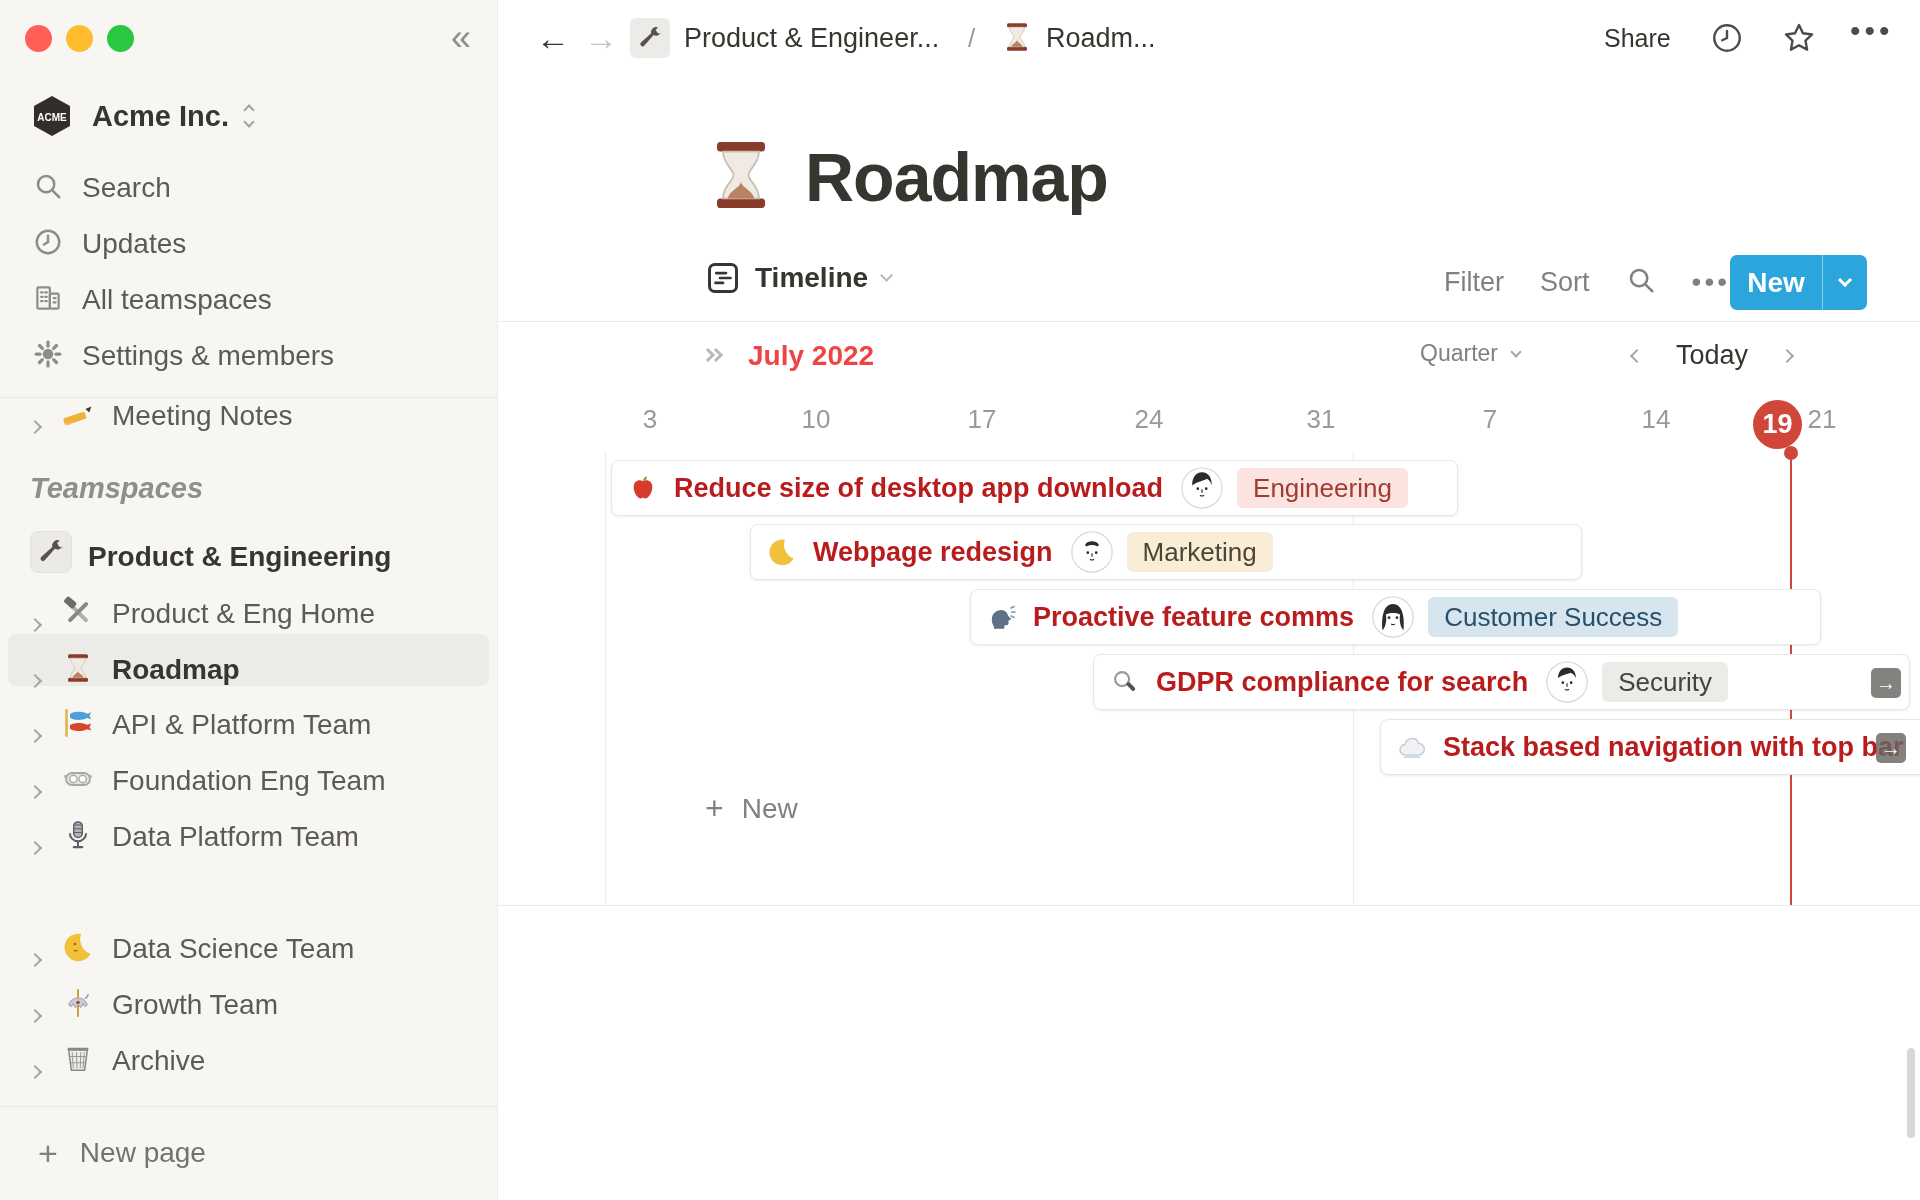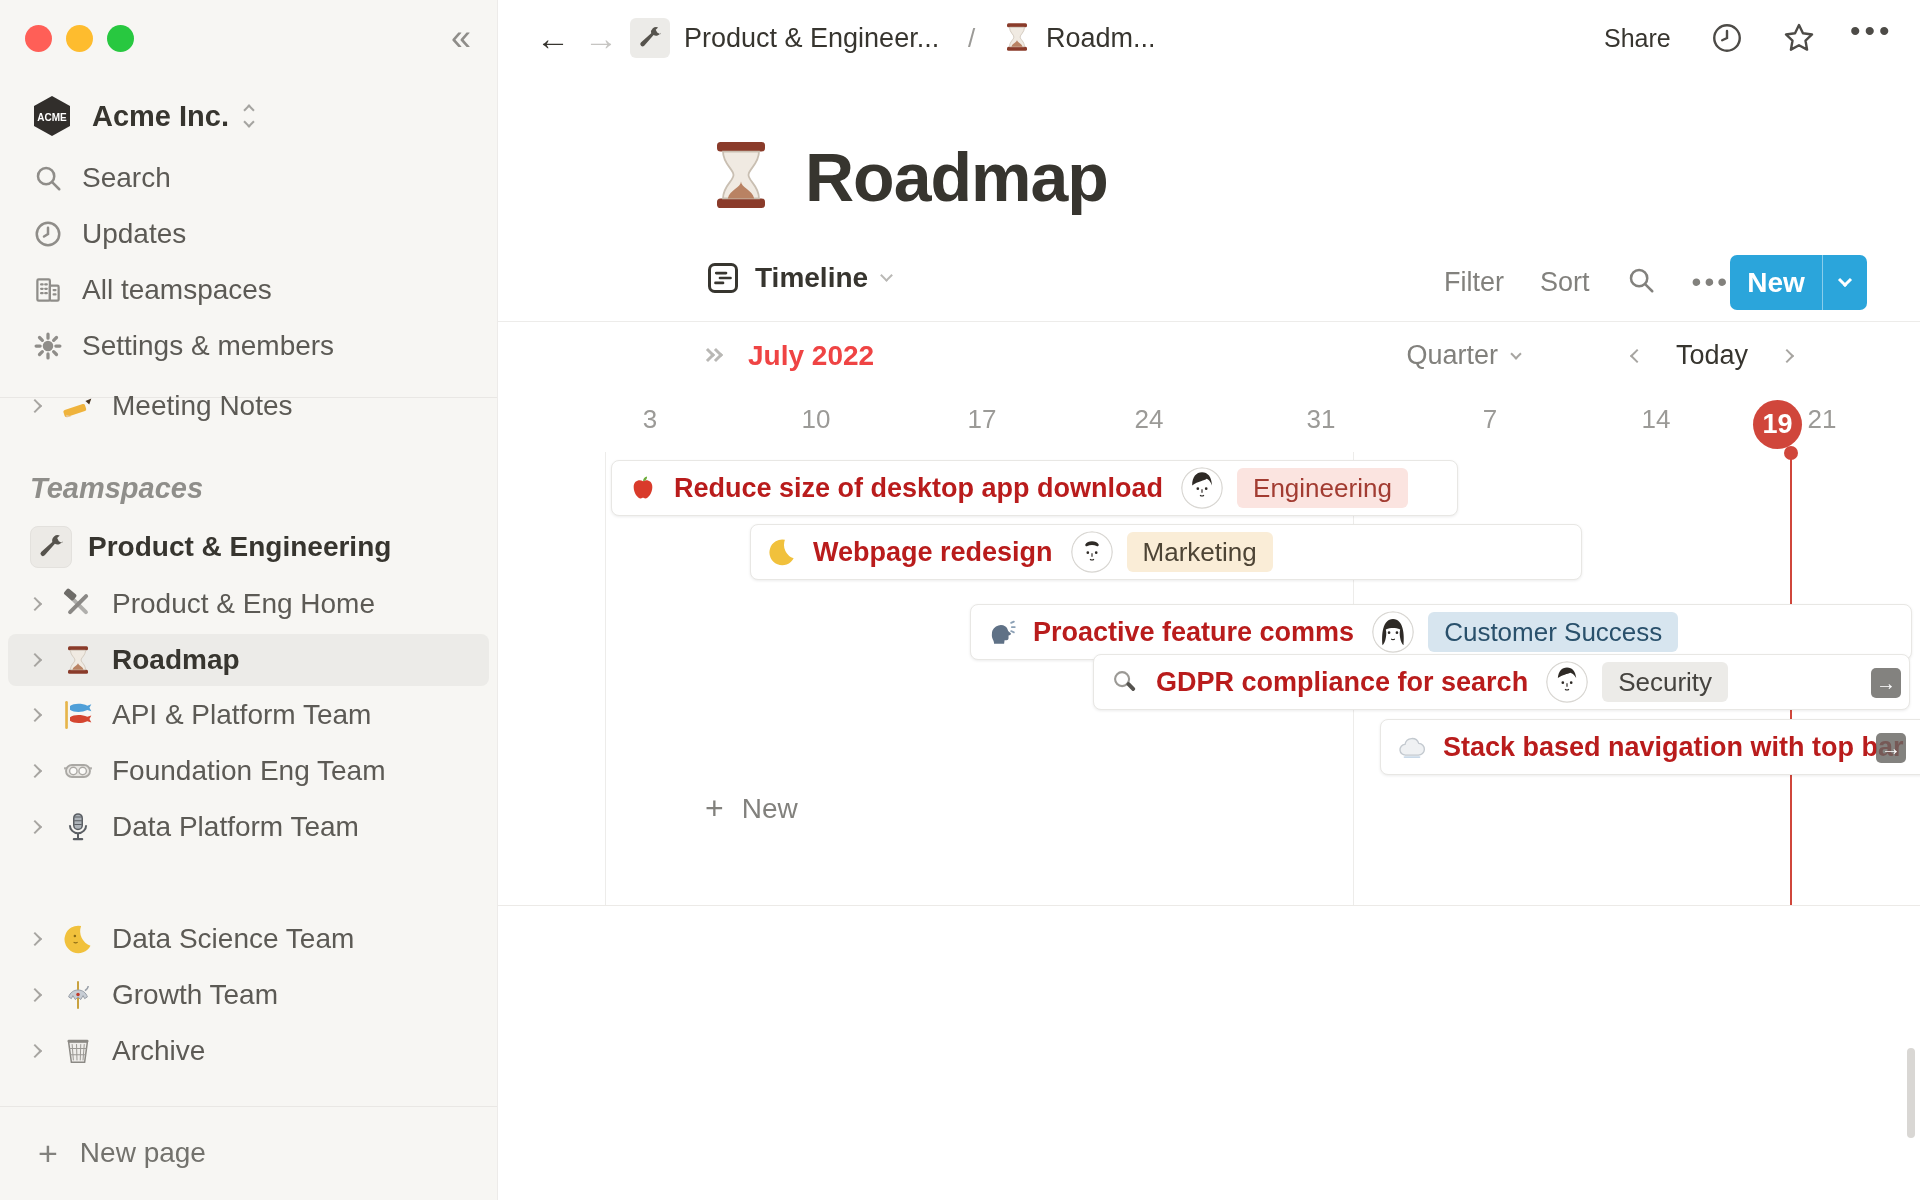--- a/index.html
+++ b/index.html
@@ -15,21 +15,21 @@
 
   .ws-row { position:absolute; top:88px; left:22px; right:14px; height:56px; display:flex; align-items:center; border-radius:8px; }
   .ws-logo { width:44px; height:44px; margin-left:8px; flex:0 0 auto; }
   .ws-name { margin-left:18px; font-size:29px; font-weight:700; color:#37352F; }
   .ws-switch { margin-left:16px; display:flex; flex-direction:column; gap:4px; }
   .chev { display:inline-block; width:11px; height:11px; border-right:3px solid #A5A4A0; border-bottom:3px solid #A5A4A0; }
   .chev-up { transform:rotate(-135deg); } .chev-down { transform:rotate(45deg); }
   .chev-right { transform:rotate(-45deg); }
   .chev-left { transform:rotate(135deg); }
 
-  .srow { position:absolute; left:8px; right:8px; height:52px; display:flex; align-items:center; border-radius:8px; padding-left:22px; }
+  .srow { position:absolute; left:8px; right:8px; height:52px; display:flex; align-items:flex-end; border-radius:8px; padding-left:22px; }
   .srow.selected { background:#ECEBE8; }
   .srow .rowchev { width:30px; flex:0 0 auto; display:flex; align-items:center; }
   .srow .rowchev .chev { width:10px; height:10px; border-width:2.5px; border-color:#A7A5A1; }
   .sicon { width:36px; height:36px; flex:0 0 auto; display:flex; align-items:center; justify-content:center; margin-right:16px; }
   .iconbox { width:42px; height:42px; background:#ECEAE6; border:1px solid #E3E1DD; border-radius:8px; display:flex; align-items:center; justify-content:center; margin-right:16px; flex:0 0 auto; }
   .slabel { font-size:28px; color:#5C5A55; font-weight:500; white-space:nowrap; }
   .slabel.dark { color:#37352F; font-weight:600; }
   .slabel.bold { color:#37352F; font-weight:700; }
   .sdivider { position:absolute; left:0; right:0; height:1px; background:#E9E7E4; }
   .section-head { position:absolute; left:30px; font-size:29px; font-weight:600; color:#8F8E8A;font-style:italic; }
@@ -70,21 +70,21 @@
   .new-btn-chev { width:44px; display:flex; justify-content:center; }
   .new-btn-chev .chev { border-color:#fff; border-width:3px; width:10px; height:10px; margin-top:-5px; }
 
   
   .tl-monthrow { position:absolute; left:498px; right:0; top:340px; height:50px; }
   .tl-expand { position:absolute; left:205px; top:10px; display:flex; cursor:pointer; }
   .tl-expand .chev { width:10px; height:10px; border-width:3px; border-color:#B9B8B5; }
   .tl-expand .chev + .chev { margin-left:-2px; }
   .tl-month { position:absolute; left:250px; font-size:28px; font-weight:700; color:#ef4444; }
   .tl-zoom { position:absolute; right:400px; display:flex; align-items:center; gap:14px; cursor:pointer; }
-  .tl-zoom-label { font-size:27px; color:#82817D; }
+  .tl-zoom-label { font-size:23px; color:#82817D; }
   .tl-zoom .chev { width:8px; height:8px; border-width:2.5px; border-color:#A7A5A1; margin-top:-4px; }
   .tl-nav { position:absolute; right:128px; display:flex; align-items:center; gap:34px; }
   .tl-nav .chev { width:10px; height:10px; border-width:2.5px; border-color:#A7A5A1; }
   .tl-today { font-size:27px; color:#37352F; cursor:pointer; }
 
   .tl-dates { position:absolute; left:498px; right:0; top:398px; height:52px; }
   .tl-date { position:absolute; top:6px; width:60px; text-align:center; font-size:26px; color:#9B9A97; }
   .today-circle { position:absolute; width:49px; height:49px; top:2px; border-radius:50%; background:#D0463B; color:#fff; font-size:27px; font-weight:700; display:flex; align-items:center; justify-content:center; }
   .today-dot { position:absolute; width:14px; height:14px; border-radius:50%; background:#D0463B; }
 
@@ -471,21 +471,21 @@
             <circle cx="16" cy="16" r="15.4" fill="#fff" stroke="#D9D7D3"></circle>
             <path d="M11 10c1.5-3 8.5-3 10 0 .5 1-.5 2-1.5 1.5-2-1-5-1-7 0-1 .5-2-.5-1.5-1.5z" fill="#2E2A26"></path>
             <circle cx="12.8" cy="16.5" r="1" fill="#2E2A26"></circle>
             <circle cx="19.2" cy="16.5" r="1" fill="#2E2A26"></circle>
             <path d="M14.5 21.5c1 .8 2 .8 3 0M16 17v2.6" stroke="#2E2A26" stroke-width=".9" fill="none"></path>
           </svg>
       </span>
       <span class="tag tag-yellow">Marketing</span>
     </div>
 
-    <div class="card" style="left:472px; top:152px; width:942px">
+    <div class="card" style="left:472px; top:137px; width:851px">
       <span class="cicon">
         <svg width="28" height="28" viewBox="0 0 24 24">
             <path d="M5.2 22c0-3-1.9-3.8-1.9-7.3A7.8 7.8 0 0 1 15 7.2c2 1.4 1.7 3.5 2.9 4.5l1.4 1.2c.6.5.4 1.4-.3 1.6l-1.4.4v2.4c0 1-.8 1.7-1.8 1.7h-1.6l-.4 3z" fill="#5F7186"></path>
             <path d="M19.8 4.2l2.4-1.1M20.4 7.8h2.6M19.8 11.2l2.4 1.1" stroke="#8BA0B5" stroke-width="1.5" stroke-linecap="round"></path>
           </svg>
       </span>
       <span class="ctitle">Proactive feature comms</span>
       <span class="avatar">
         <svg width="42" height="42" viewBox="0 0 32 32">
             <circle cx="16" cy="16" r="15.4" fill="#fff" stroke="#D9D7D3"></circle>

